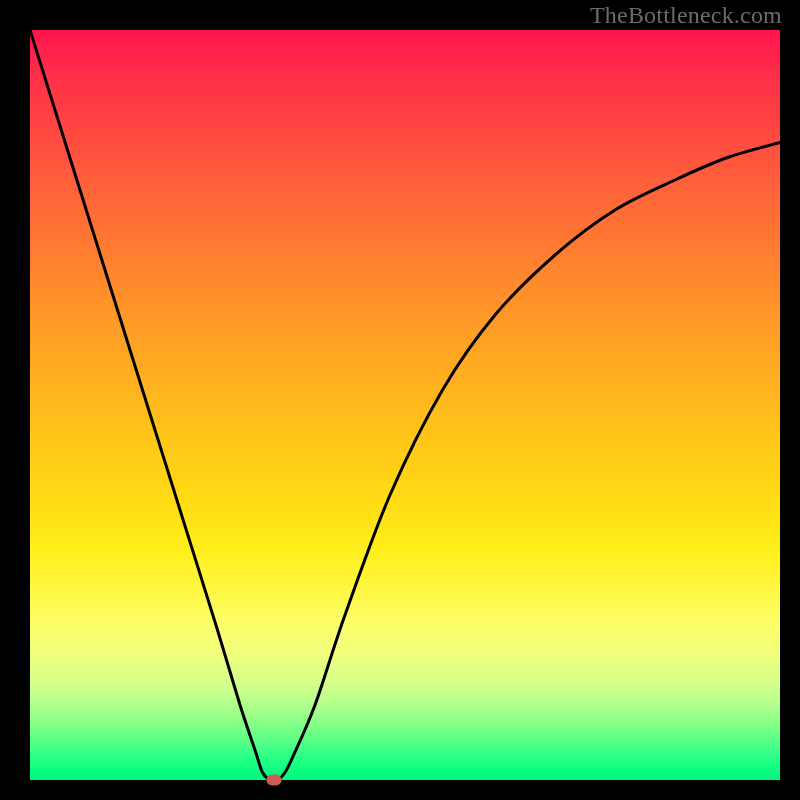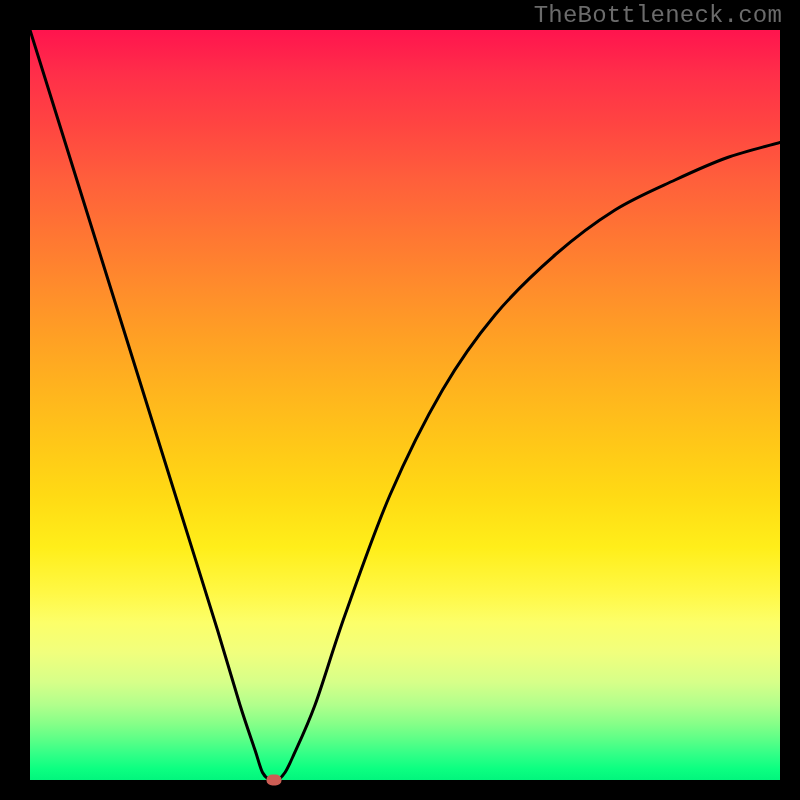--- a/index.html
+++ b/index.html
@@ -7,21 +7,21 @@
   .frame {
     width: 800px;
     height: 800px;
     background: #000;
     position: relative;
   }
   .watermark {
     position: absolute;
     top: 2px;
     right: 18px;
-    font-family: Liberation Mono, monospace;
+    font-family: Liberation Serif, serif;
     font-size: 24px;
     color: #6b6b6b;
     font-weight: 500;
     letter-spacing: 0.2px;
   }
   .plot {
     position: absolute;
     left: 30px;
     top: 30px;
     width: 750px;

